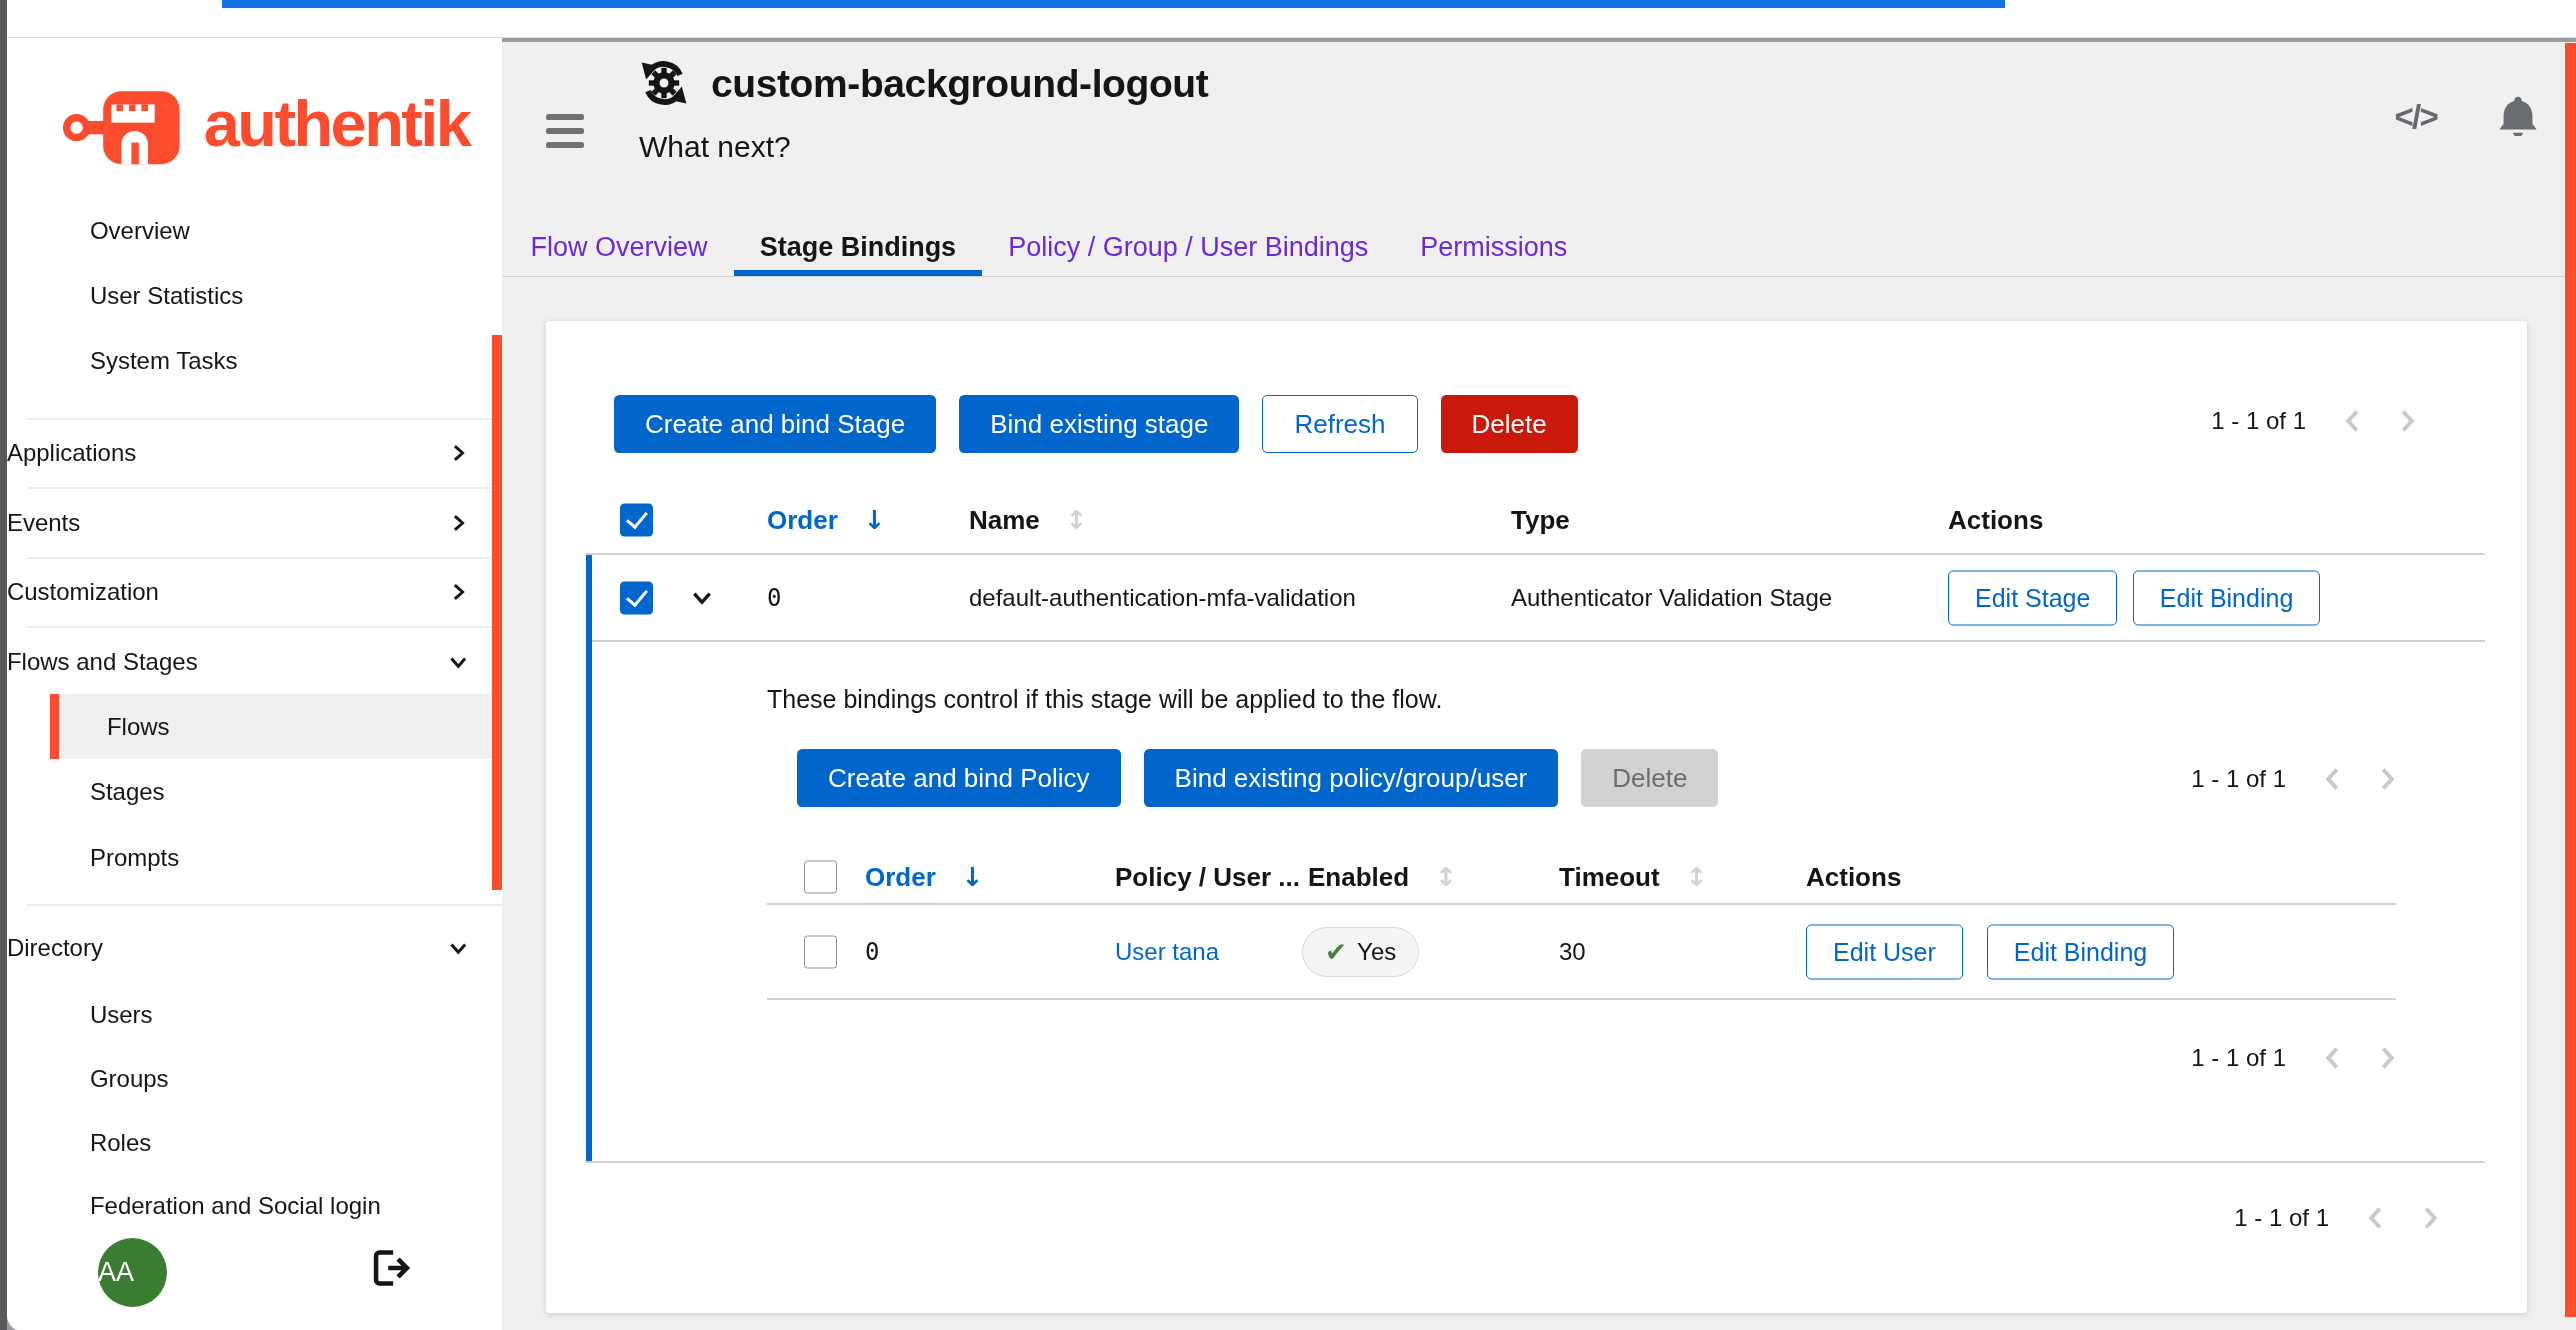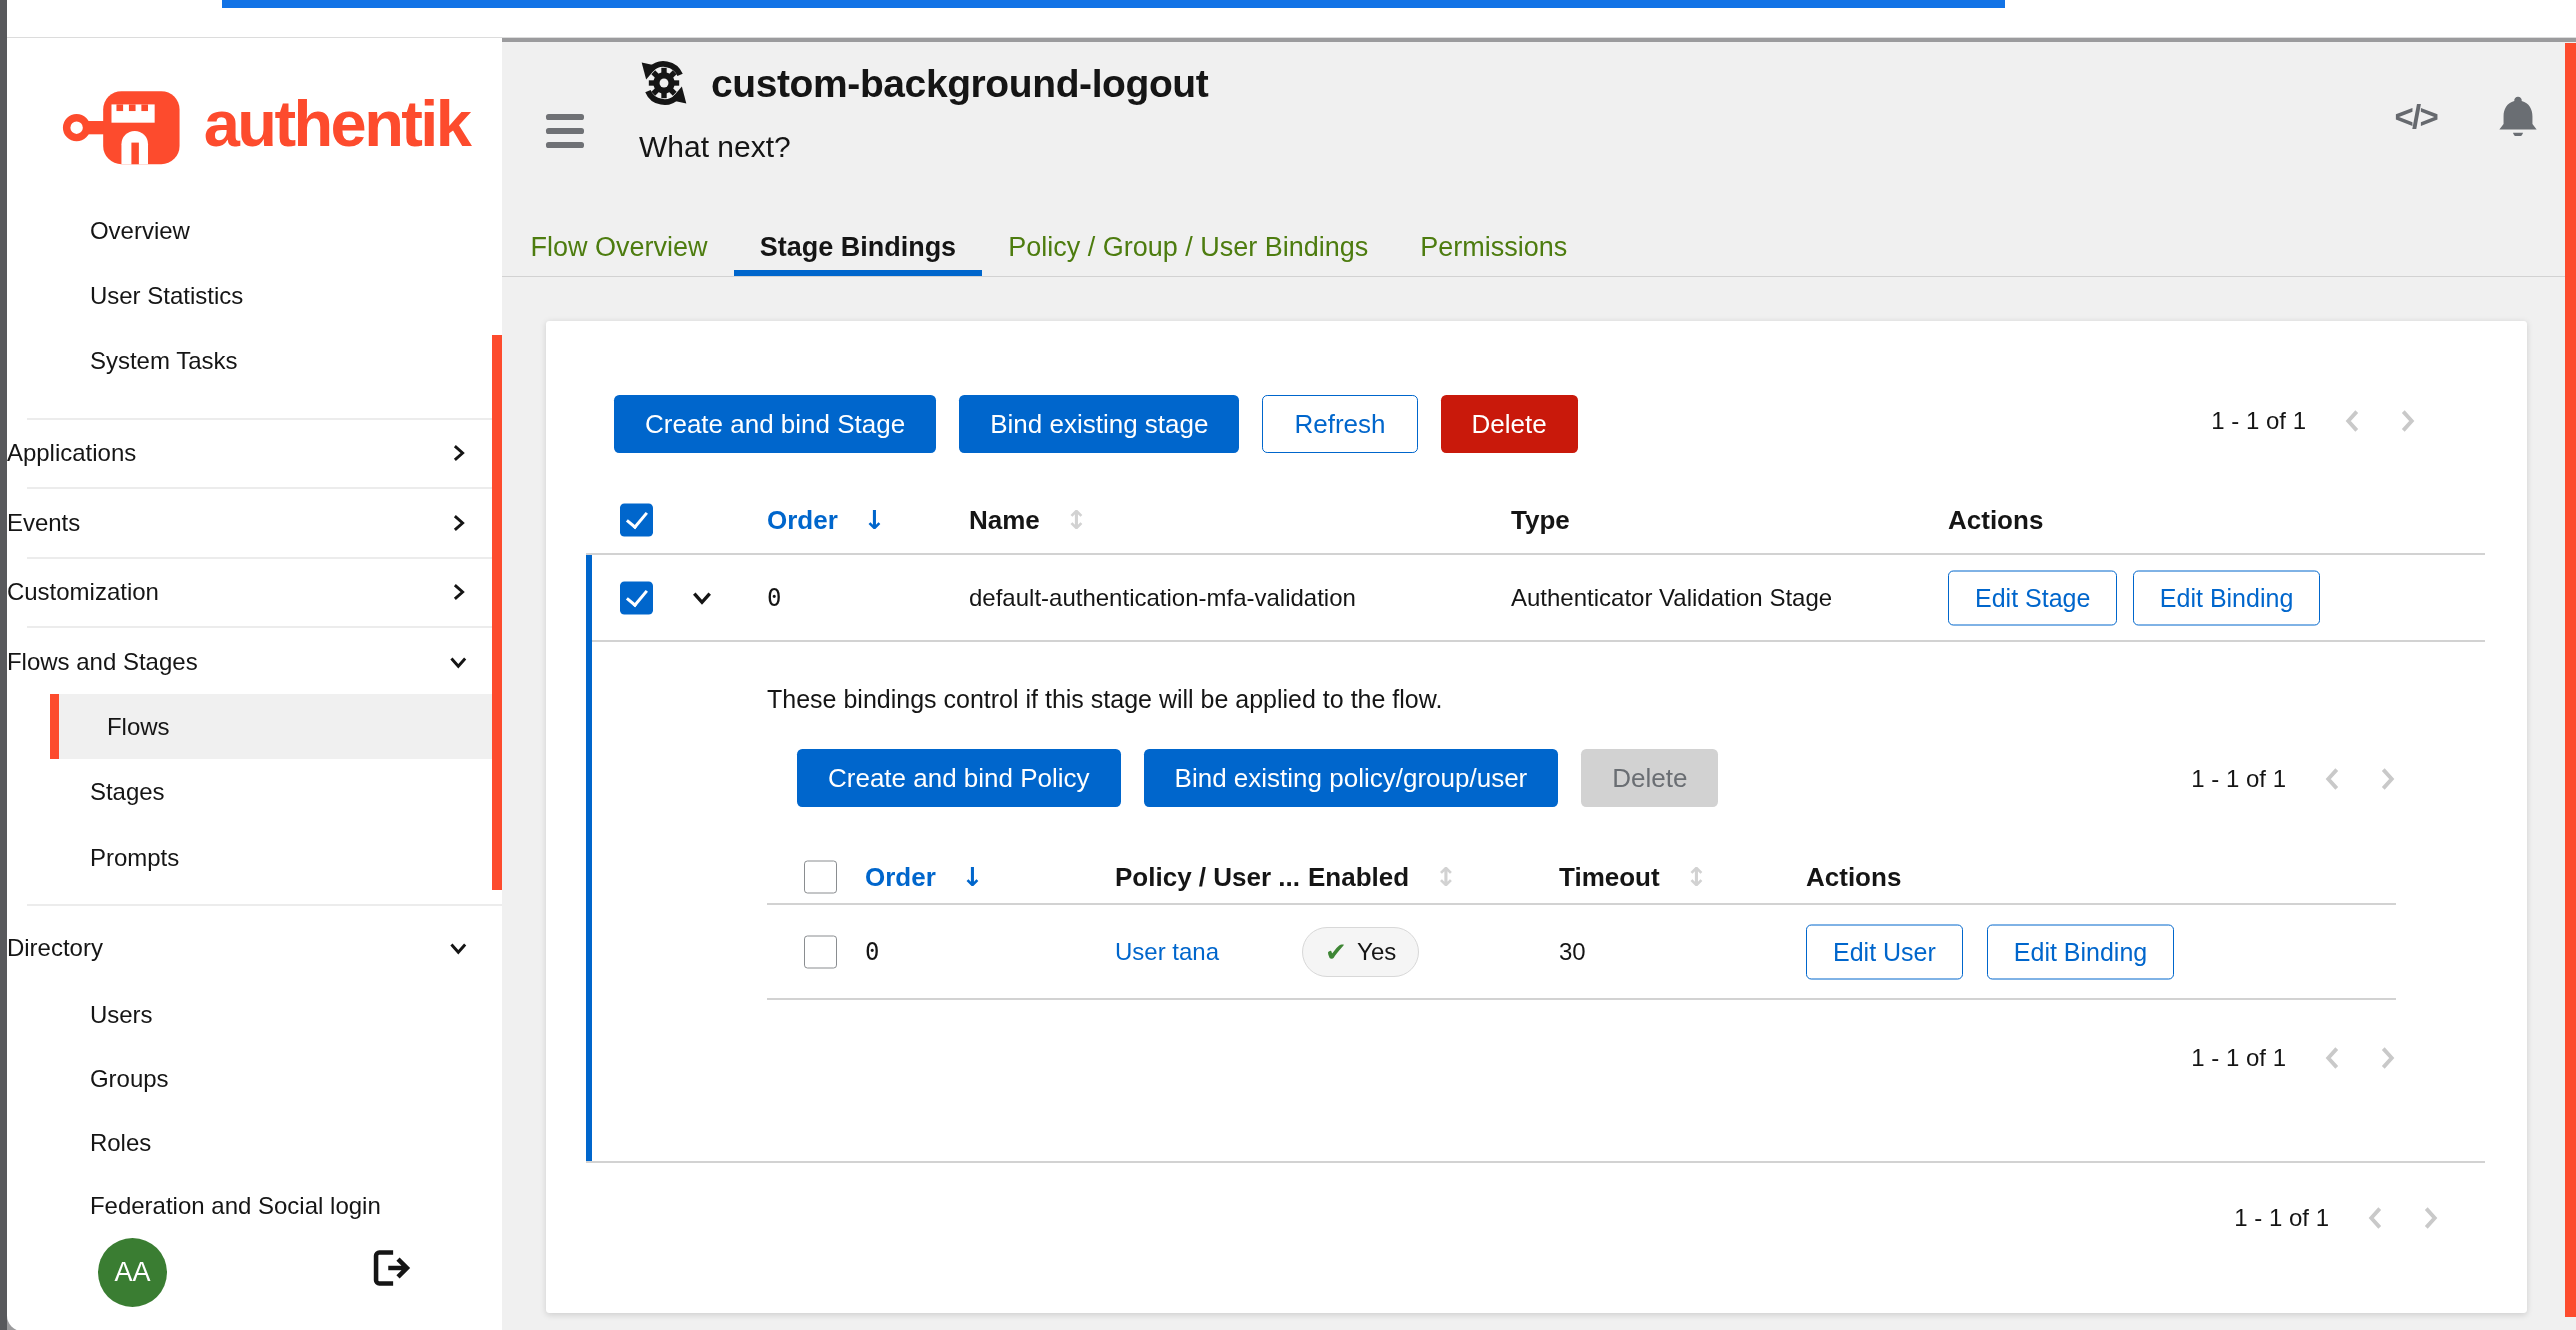--- a/index.html
+++ b/index.html
@@ -15,37 +15,37 @@
   .sidebar { position:absolute; left:6.9px; top:38px; width:495px; height:1293px; background:#fff; border-bottom-left-radius:15.5px; z-index:4; }
   .logo { position:absolute; top:45px; left:53px; display:flex; align-items:center; gap:6.9px; cursor:pointer; }
   .logo-text { font-size:65px; font-weight:700; letter-spacing:-2.6px; color:#fd4b2d; line-height:1; padding-bottom:5.2px; }
   .nav-item { position:absolute; left:0; width:100%; height:65px; display:flex; align-items:center; font-size:24px; color:#151515; cursor:pointer; }
   .nav-item.lvl1 { }
   .nav-item.lvl2 { padding-left:83px; }
   .nav-item.active { left:43px; width:453px; background:#f0f0f0; border-left:9.4px solid #fd4b2d; padding-left:48px; }
   .nav-item .chev { position:absolute; right:33px; top:50%; transform:translateY(-50%); display:flex; }
   .nav-div { position:absolute; left:20.6px; right:0; height:1.7px; background:#ececec; }
   .side-scroll { position:absolute; right:0; top:297px; width:10.3px; height:555px; background:#fd4b2d; cursor:pointer; }
-  .avatar { position:absolute; left:91px; top:1200px; width:69px; height:69px; border-radius:50%; background:#3a7d32; display:flex; align-items:center; justify-content:center; color:#fff; font-size:27px; cursor:pointer; }
+  .avatar { position:absolute; left:91px; top:1200px; width:69px; height:69px; border-radius:50%; background:#3a7d32; display:flex; align-items:center; color:#fff; font-size:27px; cursor:pointer; }
   .logout { position:absolute; left:365px; top:1212px; cursor:pointer; }
 
   
   .main { position:absolute; left:502px; top:42px; width:2074px; height:1293px; background:#f0f0f0; }
   .hamburger { position:absolute; left:39px; top:67px; display:flex; flex-direction:column; gap:7.7px; cursor:pointer; padding:5.2px; }
   .hamburger i { display:block; width:38px; height:6px; border-radius:2.6px; background:#6f7175; }
   .page-head { position:absolute; left:137px; top:15.5px; }
   .title-row { display:flex; align-items:center; gap:22px; }
   .title-row h1 { font-size:39px; font-weight:600; letter-spacing:-0.4px; }
   .subtitle { margin-top:19px; font-size:30px; }
   .hdr-icons { position:absolute; right:39px; top:53px; display:flex; align-items:center; gap:62px; }
   .code-icon { font-size:33px; font-weight:700; color:#66696e; letter-spacing:-1.7px; cursor:pointer; }
 
   
   .tabs { position:absolute; left:0; top:177px; width:2074px; height:58px; display:flex; padding-left:2.6px; border-bottom:1.7px solid #d2d2d2; }
-  .tab { padding:0 26px; display:flex; align-items:center; font-size:27px; color:#4d7c0f; cursor:pointer; }
+  .tab { padding:0 26px; display:flex; align-items:center; font-size:27px; color:#6d28d9; cursor:pointer; }
   .tab.active { color:#151515; font-weight:700; box-shadow:inset 0 -6px 0 #0066cc; }
 
   
   .card { position:absolute; left:44px; top:279px; width:1981px; height:992px; background:#fff; border-radius:3.4px; box-shadow:0 1.7px 6.9px rgba(0,0,0,0.14); }
 
   .btn { display:inline-flex; align-items:center; justify-content:center; height:58px; padding:0 31px; font-size:26px; border-radius:5.2px; border:none; cursor:pointer; font-family:inherit; white-space:nowrap; }
   .btn-primary { background:#0066cc; color:#fff; }
   .btn-danger { background:#c9190b; color:#fff; }
   .btn-outline { background:#fff; color:#0066cc; border:1.7px solid #0066cc; }
   .btn-disabled { background:#d2d2d2; color:#6a6e73; cursor:default; }

